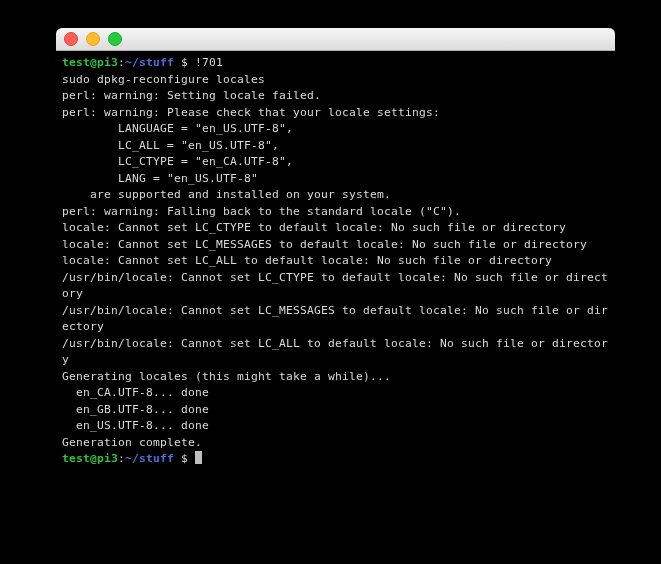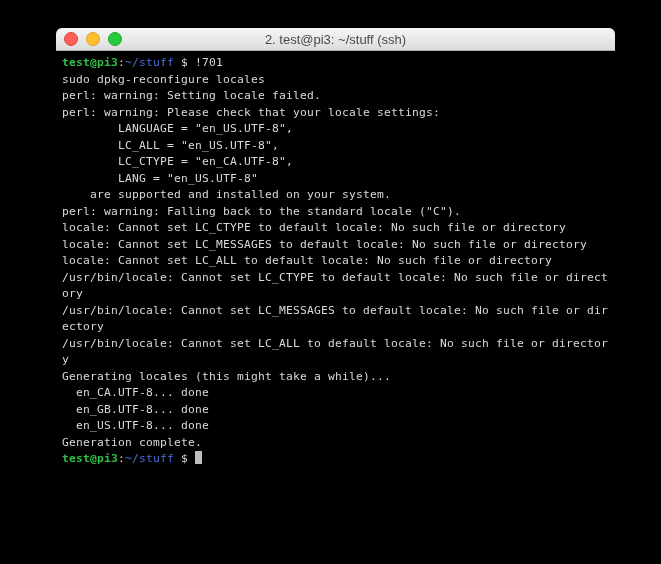--- a/index.html
+++ b/index.html
@@ -57,38 +57,37 @@
     background: #000;
     color: #d9d9d9;
     font-size: 11.3px;
     line-height: 16.5px;
     padding: 4px 6px 10px 6px;
     white-space: pre-wrap;
     word-break: break-all;
     letter-spacing: 0.2px;
   }
   .green-text { color: #2fbf45; font-weight: bold; margin-top: 44px; }
-  .blue-text { color: #4b6fd8; font-weight: normal; margin-top: 40px; }
+  .blue-text { color: #4b6fd8; font-weight: bold; margin-top: 40px; }
   .cursor {
     display: inline-block;
     width: 7px;
     height: 13px;
     background: #bfbfbf;
     vertical-align: text-bottom;
     margin-bottom: 1px;
   }
   .line { display: block; }
 </style>
 </head>
 <body>
 
 <div class="window">
   <div class="titlebar">
     <div class="traffic-lights">
       <div class="tl red"></div>
       <div class="tl yellow"></div>
       <div class="tl green"></div>
     </div>
-    <div class="title">2. test@pi3: ~/stuff (ssh)</div>
   </div>
 
   <div class="terminal"><span class="line"><span class="green-text">test@pi3</span><span>:</span><span class="blue-text">~/stuff</span><span> $ </span><span>!701</span></span><span class="line">sudo dpkg-reconfigure locales</span><span class="line">perl: warning: Setting locale failed.</span><span class="line">perl: warning: Please check that your locale settings:</span><span class="line">        LANGUAGE = "en_US.UTF-8",</span><span class="line">        LC_ALL = "en_US.UTF-8",</span><span class="line">        LC_CTYPE = "en_CA.UTF-8",</span><span class="line">        LANG = "en_US.UTF-8"</span><span class="line">    are supported and installed on your system.</span><span class="line">perl: warning: Falling back to the standard locale ("C").</span><span class="line">locale: Cannot set LC_CTYPE to default locale: No such file or directory</span><span class="line">locale: Cannot set LC_MESSAGES to default locale: No such file or directory</span><span class="line">locale: Cannot set LC_ALL to default locale: No such file or directory</span><span class="line">/usr/bin/locale: Cannot set LC_CTYPE to default locale: No such file or directory</span><span class="line">/usr/bin/locale: Cannot set LC_MESSAGES to default locale: No such file or directory</span><span class="line">/usr/bin/locale: Cannot set LC_ALL to default locale: No such file or directory</span><span class="line">Generating locales (this might take a while)...</span><span class="line">  en_CA.UTF-8... done</span><span class="line">  en_GB.UTF-8... done</span><span class="line">  en_US.UTF-8... done</span><span class="line">Generation complete.</span><span class="line"><span class="green-text">test@pi3</span><span>:</span><span class="blue-text">~/stuff</span><span> $ </span><span class="cursor"></span></span></div>
 </div>
 
 </body></html>

